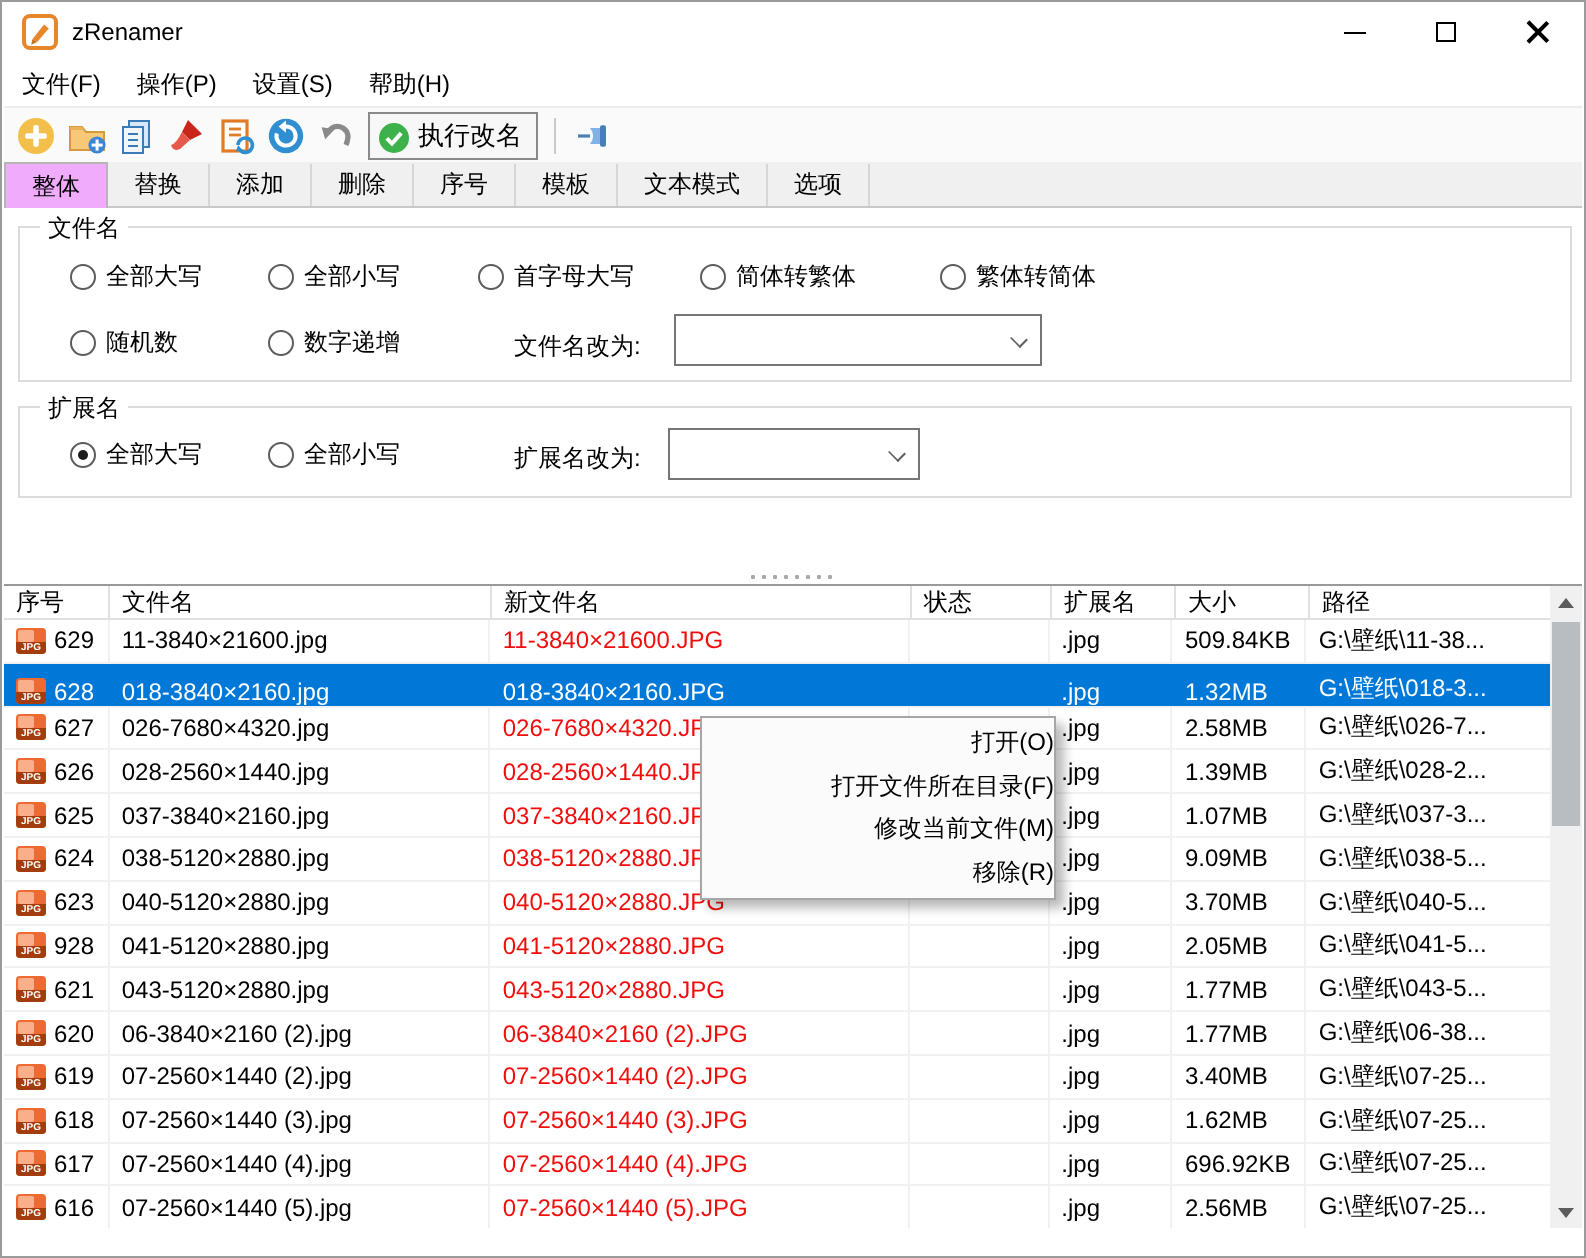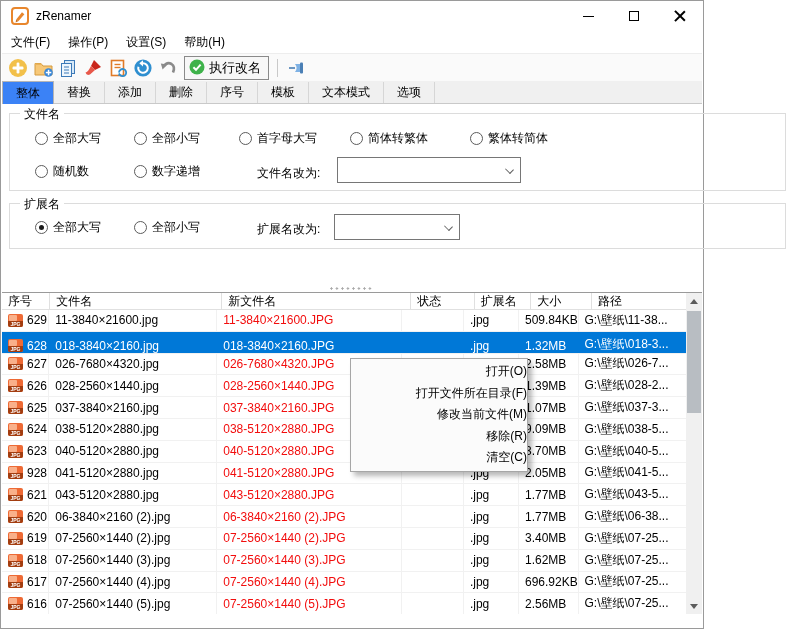--- a/index.html
+++ b/index.html
@@ -1,18 +1,18 @@
 <!DOCTYPE html>
 <html><head>
 <meta charset="utf-8">
 <style>
   * { margin:0; padding:0; box-sizing:border-box; }
   html,body { width:793px; height:629px; overflow:hidden;
     font-family:"Liberation Sans","DejaVu Sans",sans-serif; font-size:12px; color:#000; }
-  .window { position:relative; width:704px; height:629px; background:#fff;
+  .window { position:relative; width:793px; height:629px; background:#fff;
     border:1px solid #9a9a9a; }
 
   
   .titlebar { position:absolute; top:0; left:0; right:0; height:30px; background:#fff;
     display:flex; align-items:center; }
   .app-icon { width:18px; height:18px; margin-left:10px; }
   .title-text { margin-left:7px; font-size:12px; }
   .win-controls { position:absolute; right:0; top:0; height:30px; display:flex; }
   .win-btn { width:46px; height:30px; display:flex; align-items:center; justify-content:center; }
   .glyph-min { width:11px; height:1px; background:#000; }
@@ -25,29 +25,29 @@
 
   
   .menubar { position:absolute; top:30px; left:1px; right:1px; height:22px; background:#fff;
     display:flex; align-items:center; }
   .menu-item { padding:2px 9px; }
 
   
   .toolbar { position:absolute; top:52px; left:1px; right:1px; height:28px; background:#fafafa;
     border-top:1px solid #ededed; display:flex; align-items:center; gap:3px; padding-left:5px; }
   .tool-icon { width:22px; height:22px; display:flex; align-items:center; justify-content:center; }
-  .exec-btn { display:flex; align-items:flex-start; gap:4px; border:1px solid #8a8a8a; background:#f7f7f7;
-    padding:2px 7px 20px 4px; height:24px; margin-left:2px; font-size:13px; }
+  .exec-btn { display:flex; align-items:flex-end; gap:4px; border:1px solid #8a8a8a; background:#f7f7f7;
+    padding:2px 7px 2px 4px; height:24px; margin-left:2px; font-size:13px; }
   .tb-sep { width:1px; height:18px; background:#c9c9c9; margin:0 5px; }
 
   
   .tabstrip { position:absolute; top:80px; left:1px; right:1px; height:23px; background:#f0f0f0;
     display:flex; align-items:flex-end; border-bottom:1px solid #c9c9c9; }
   .tab { height:21px; line-height:20px; padding:0 13px; border-right:1px solid #d6d6d6; color:#000; }
-  .tab.active { background:#3b82f6; height:23px; line-height:22px; border:1px solid #b5b5b5;
+  .tab.active { background:#f0abfc; height:23px; line-height:22px; border:1px solid #b5b5b5;
     border-bottom:none; margin-bottom:-1px; position:relative; z-index:2; }
 
   
   .panel { position:absolute; top:103px; left:1px; right:1px; height:180px; background:#fff; }
   .groupbox { position:absolute; border:1px solid #dcdcdc; }
   .gb-legend { position:absolute; top:-8px; left:10px; background:#fff; padding:0 4px; }
   #fs-filename { left:7px; top:9px; width:777px; height:78px; }
   #fs-ext { left:7px; top:99px; width:777px; height:46px; }
   .radio-item { position:absolute; display:flex; align-items:center; gap:5px; }
   .radio-circle { width:13px; height:13px; border:1px solid #5c5c5c; border-radius:50%;
@@ -687,17 +687,16 @@
           <span class="tri-down"></span>
         </span>
     </div>
   </div>
 
   <div class="ctxmenu">
     <div class="ctx-item">打开(O)</div>
     <div class="ctx-item">打开文件所在目录(F)</div>
     <div class="ctx-item">修改当前文件(M)</div>
     <div class="ctx-item">移除(R)</div>
-    <div class="ctx-item">清空(C)</div>
   </div>
 
 
 </div>
 
 </body></html>

